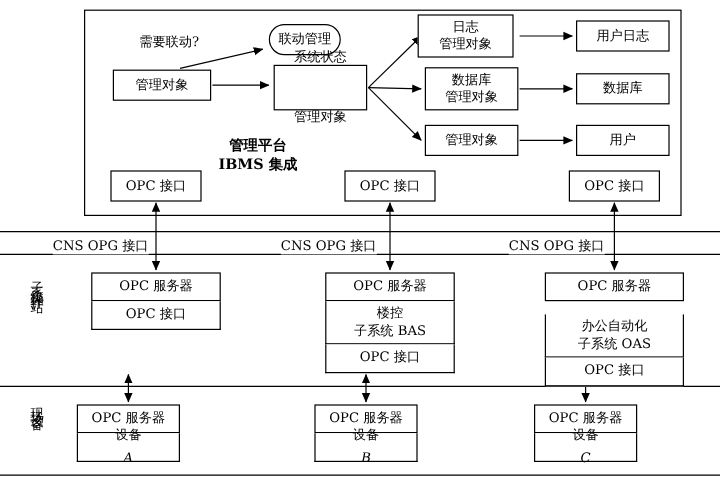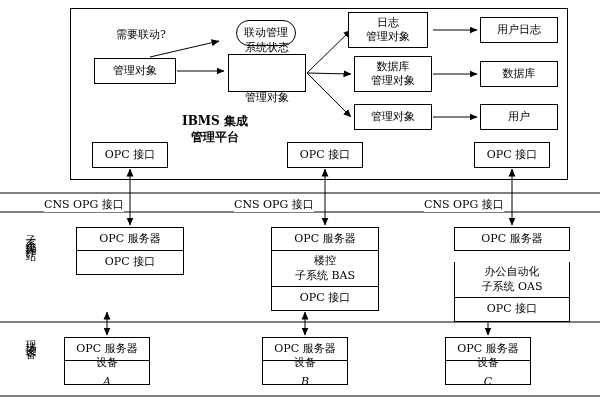--- a/index.html
+++ b/index.html
@@ -59,21 +59,21 @@
 
       <line x1="0" y1="193" x2="600" y2="193"></line>
       <line x1="0" y1="212" x2="600" y2="212"></line>
       <line x1="0" y1="322" x2="600" y2="322"></line>
       <line x1="0" y1="396" x2="600" y2="396"></line>
     </g>
   </svg>
 
   <div class="frame" style="left:70px; top:8px; width:498px; height:172px;"></div>
 
-  <div class="box" style="left:236px; top:20px; width:60px; height:26px;border-radius:13px;">
+  <div class="box" style="left:224px; top:20px; width:60px; height:26px;border-radius:13px;">
     <span>联动管理</span>
   </div>
 
   <div class="label" style="left:116px; top:27px;">需要联动?</div>
 
   <div class="box" style="left:94px; top:58px; width:82px; height:26px;">
     <span>管理对象</span>
   </div>
 
   <div class="box" style="left:228px; top:54px; width:78px; height:38px;gap:36px;">
@@ -101,22 +101,22 @@
 
   <div class="box" style="left:480px; top:61px; width:78px; height:26px;">
     <span>数据库</span>
   </div>
 
   <div class="box" style="left:480px; top:104px; width:78px; height:26px;">
     <span>用户</span>
   </div>
 
   <div class="title" style="left:150px; top:113px; width:130px;">
+    <span>管理平台</span>
     <span>IBMS 集成</span>
-    <span>管理平台</span>
   </div>
 
   <div class="box" style="left:92px; top:142px; width:76px; height:26px;">
     <span>OPC 接口</span>
   </div>
   <div class="box" style="left:287px; top:142px; width:76px; height:26px;">
     <span>OPC 接口</span>
   </div>
   <div class="box" style="left:474px; top:142px; width:76px; height:26px;">
     <span>OPC 接口</span>

